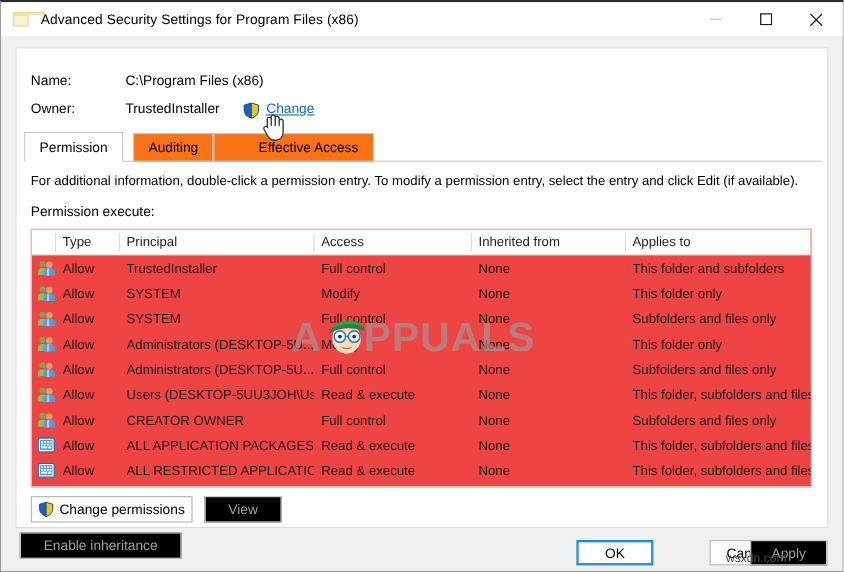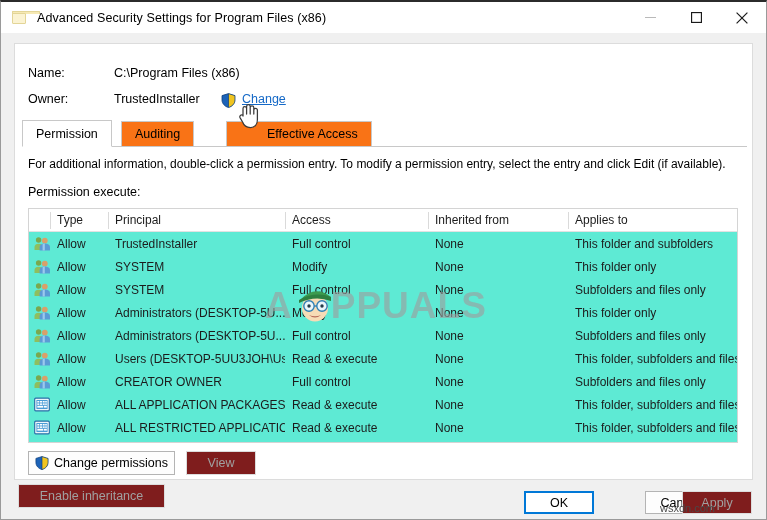--- a/index.html
+++ b/index.html
@@ -122,21 +122,21 @@
   #entries-label {
     position: absolute; left: 13px; top: 141px;
     font-size: 12.5px; color: #000;
   }
 
   
   #table {
     position: absolute; left: 13px; top: 164px;
     width: 710px; height: 235px;
     border: 1px solid #d4d4d4;
-    background: #5eead4;
+    background: #ef4444;
     overflow: hidden;
   }
   #thead {
     position: relative; height: 23px;
     border-bottom: 1px solid #e2e2e2;
     background: #ffffff;
   }
   .hcell {
     position: absolute; top: 0; height: 22px;
     display: flex; align-items: center;
@@ -163,21 +163,21 @@
 
   
   .btn {
     position: absolute;
     display: flex; align-items: center; justify-content: center;
     font-size: 12.5px; border: 1px solid #adadad;
     background: #e1e1e1; color: #000;
     cursor: default; white-space: nowrap;
   }
   .btn.light { background: #fdfdfd; border-color: #b4b4b4; }
-  .btn.disabled { color: #a0a0a0; background: #7f1d1d; border-color: #dcdcdc; }
+  .btn.disabled { color: #a0a0a0; background: #000000; border-color: #dcdcdc; }
   .btn.default {
     background: #ffffff; border: 1px solid #0078d7;
     outline: 1px solid #0078d7; outline-offset: -2px;
   }
   #btn-change-perms { left: 13px; top: 407px; width: 147px; height: 24px; }
   #btn-change-perms .shield { width: 14px; height: 14px; margin-right: 5px; }
   #btn-view { left: 171px; top: 407px; width: 70px; height: 24px; }
   #btn-enable-inherit { left: 3px; top: 440px; width: 147px; height: 24px; }
 
   #btn-ok { left: 523px; top: 489px; width: 70px; height: 23px; }
@@ -251,21 +251,21 @@
           <line x1="7.5" y1="0.9" x2="7.5" y2="14.3" stroke="#0d3f7d" stroke-width="0.7"></line>
         </svg>
       </span>
       <span id="change-link">Change</span>
     </div>
 
     <div id="tabstrip">
       <div class="tabline"></div>
       <div class="tab active" style="left:0px;">Permission</div>
       <div class="tab" style="left:99px;">Auditing</div>
-      <div class="tab" style="left:204px;padding-left:40px;">Effective Access</div>
+      <div class="tab" style="left:172px;padding-left:40px;">Effective Access</div>
     </div>
 
     <div id="info-text">For additional information, double-click a permission entry. To modify a permission entry, select the entry and click Edit (if available).</div>
     <div id="entries-label">Permission execute:</div>
 
     <div id="table">
       <div id="thead">
         <div class="hsep" style="left:21px;"></div>
         <div class="hsep" style="left:79px;"></div>
         <div class="hsep" style="left:256px;"></div>

